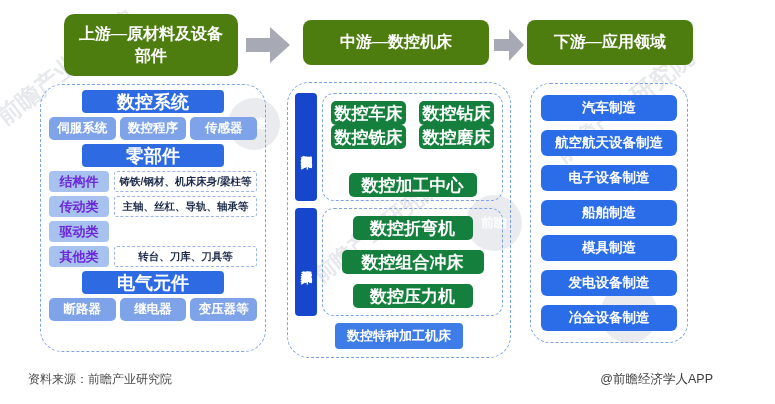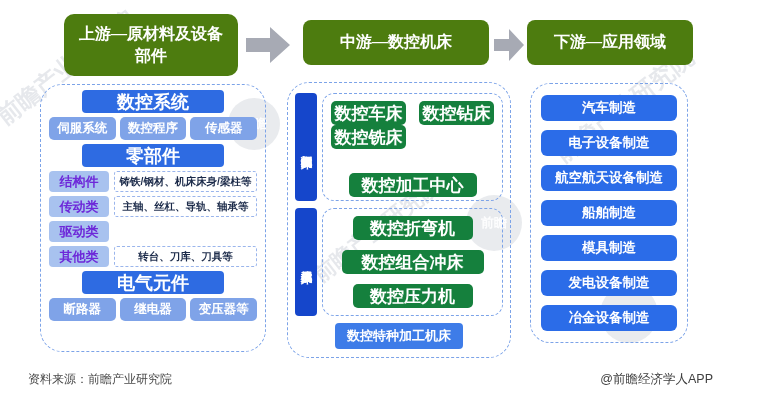--- a/index.html
+++ b/index.html
@@ -116,20 +116,21 @@
   <div class="panel mid-panel">
     <div class="mid-sec">
       <div class="vlabel">金属切削机床</div>
       <div class="mid-box">
         <div class="mrow two">
           <div class="mbtn">数控车床</div>
           <div class="mbtn">数控钻床</div>
         </div>
         <div class="mrow two">
           <div class="mbtn">数控铣床</div>
+          <div class="mbtn">数控磨床</div>
         </div>
         <div class="mrow center">
           <div class="mbtn w128">数控加工中心</div>
         </div>
       </div>
     </div>
 
     <div class="mid-sec">
       <div class="vlabel">金属成形机床</div>
       <div class="mid-box stack">
@@ -137,22 +138,22 @@
         <div class="mbtn w142">数控组合冲床</div>
         <div class="mbtn w120">数控压力机</div>
       </div>
     </div>
 
     <div class="special-btn">数控特种加工机床</div>
   </div>
 
   <div class="panel down-panel">
     <div class="dbtn">汽车制造</div>
+    <div class="dbtn">航空航天设备制造</div>
     <div class="dbtn">电子设备制造</div>
-    <div class="dbtn">航空航天设备制造</div>
     <div class="dbtn">船舶制造</div>
     <div class="dbtn">模具制造</div>
     <div class="dbtn">发电设备制造</div>
     <div class="dbtn">冶金设备制造</div>
   </div>
 
   <div class="src">资料来源：前瞻产业研究院</div>
   <div class="credit">@前瞻经济学人APP</div>
 </div>
 

